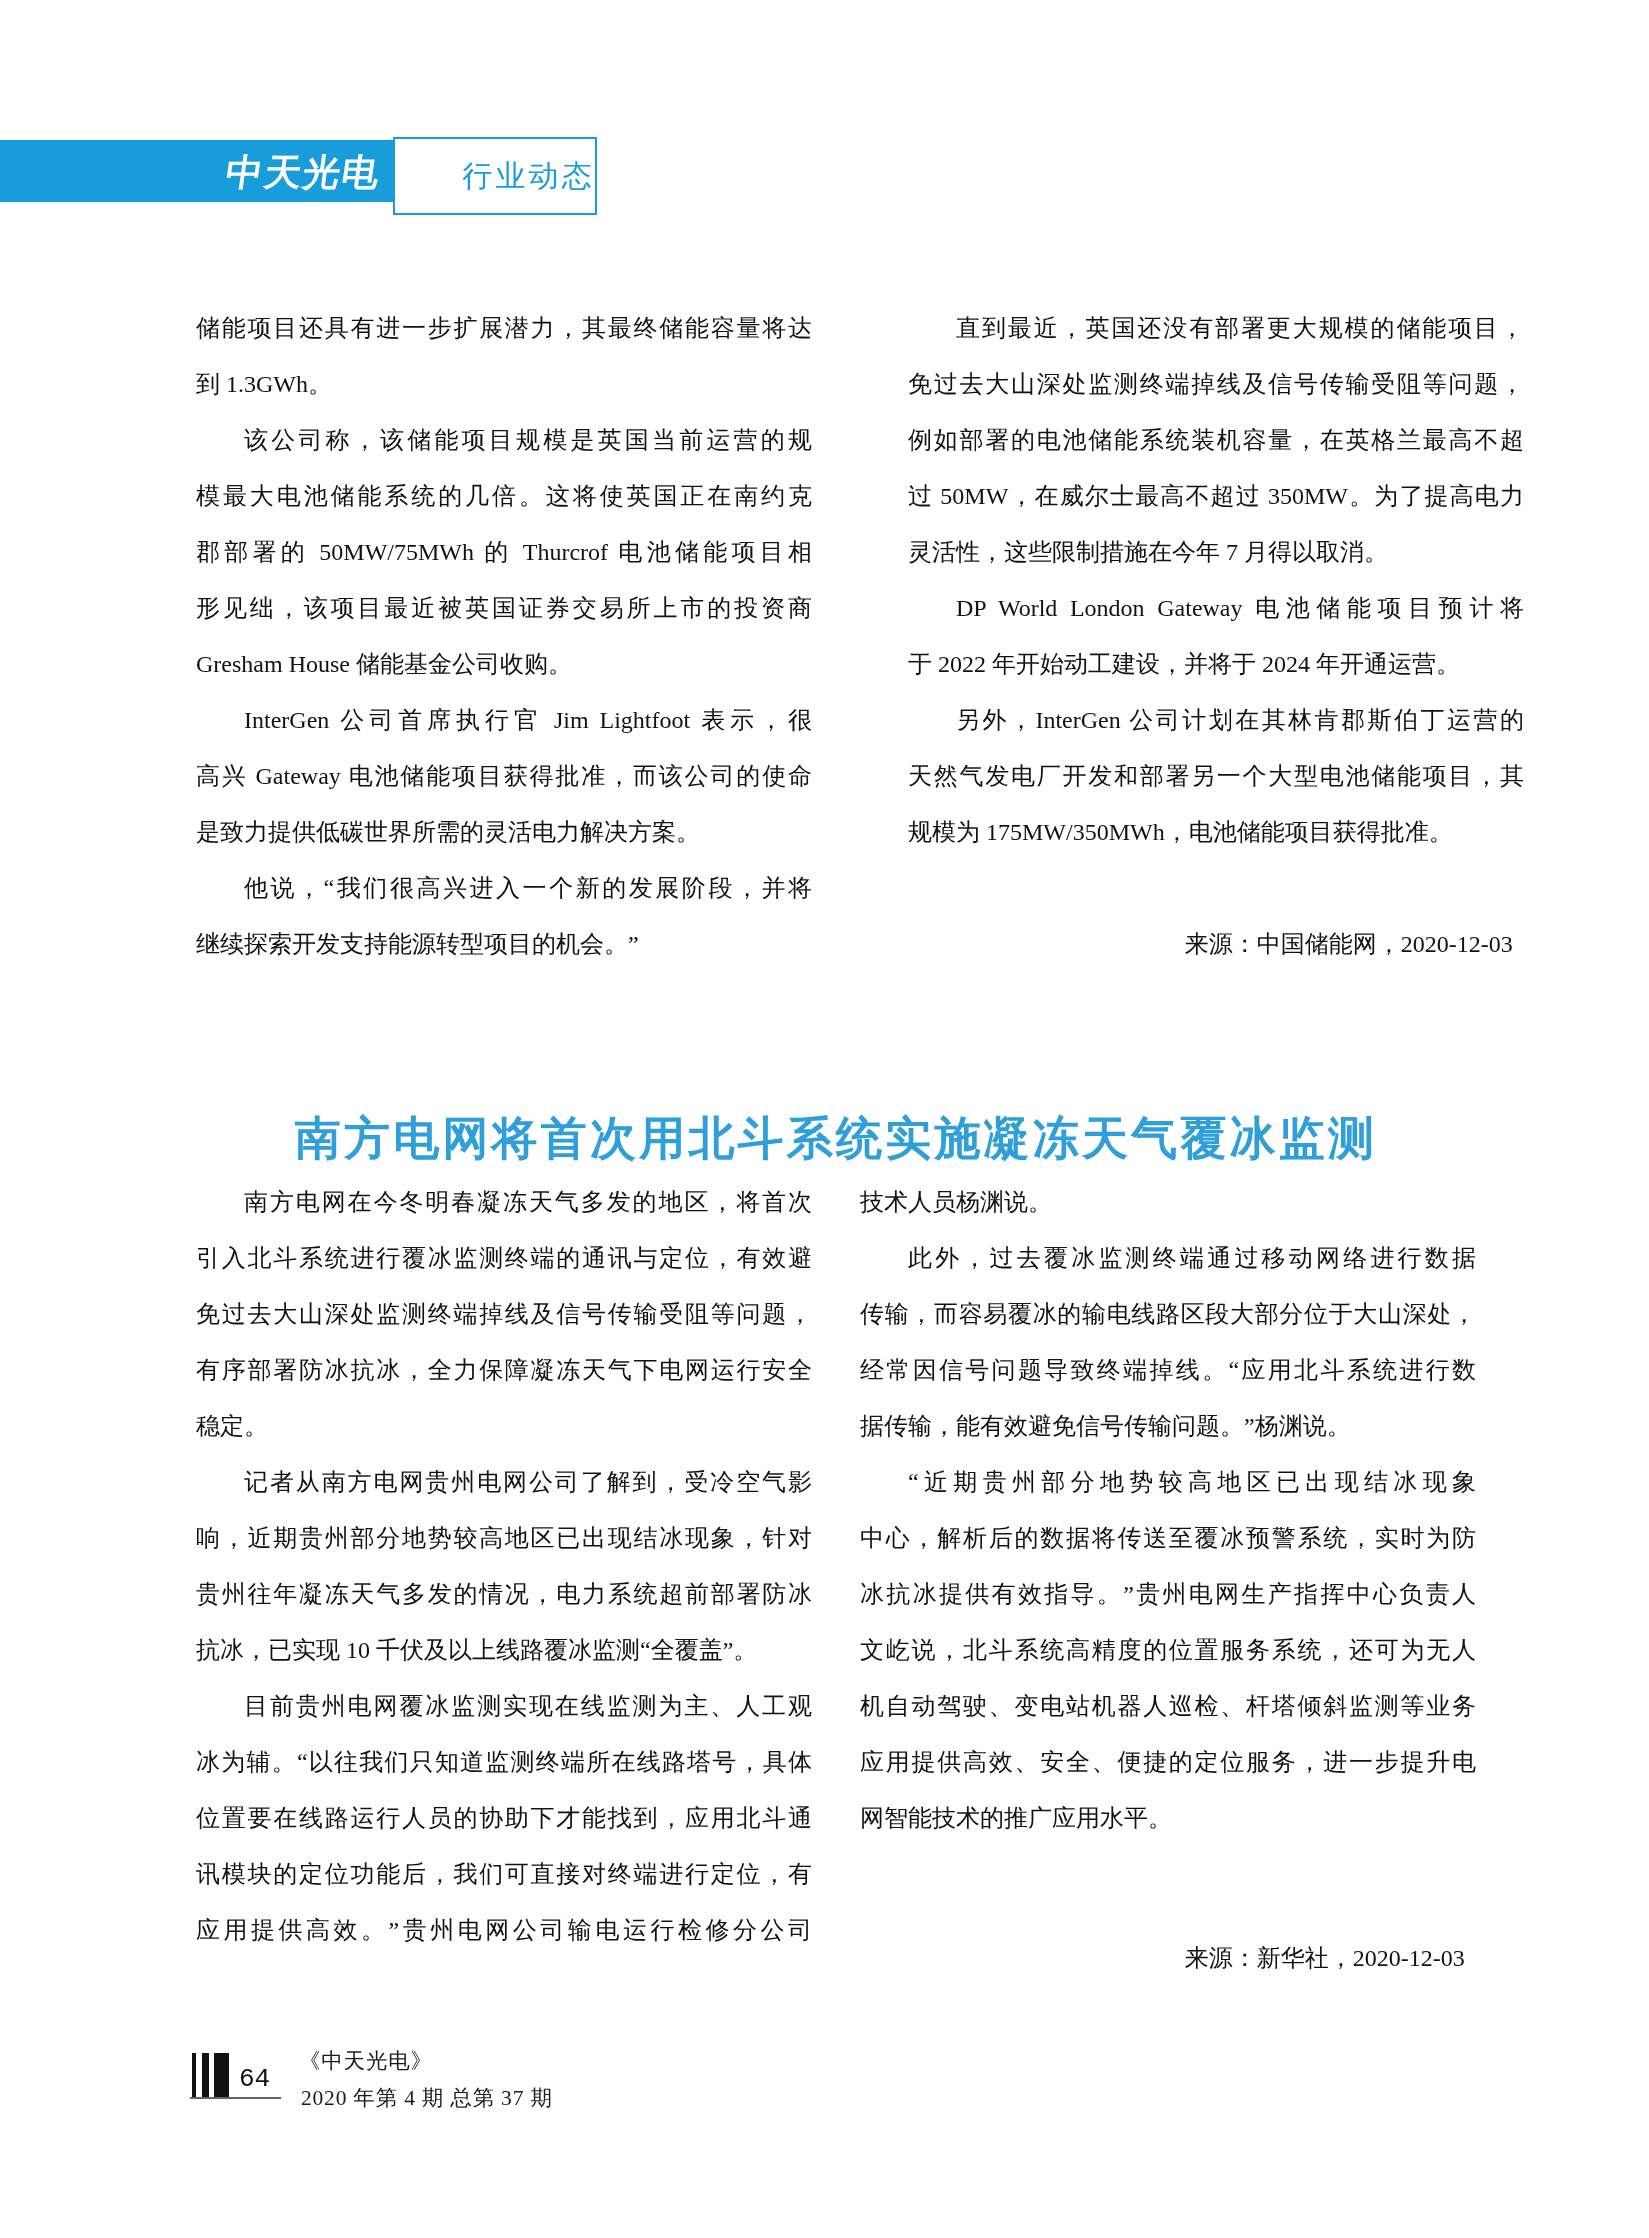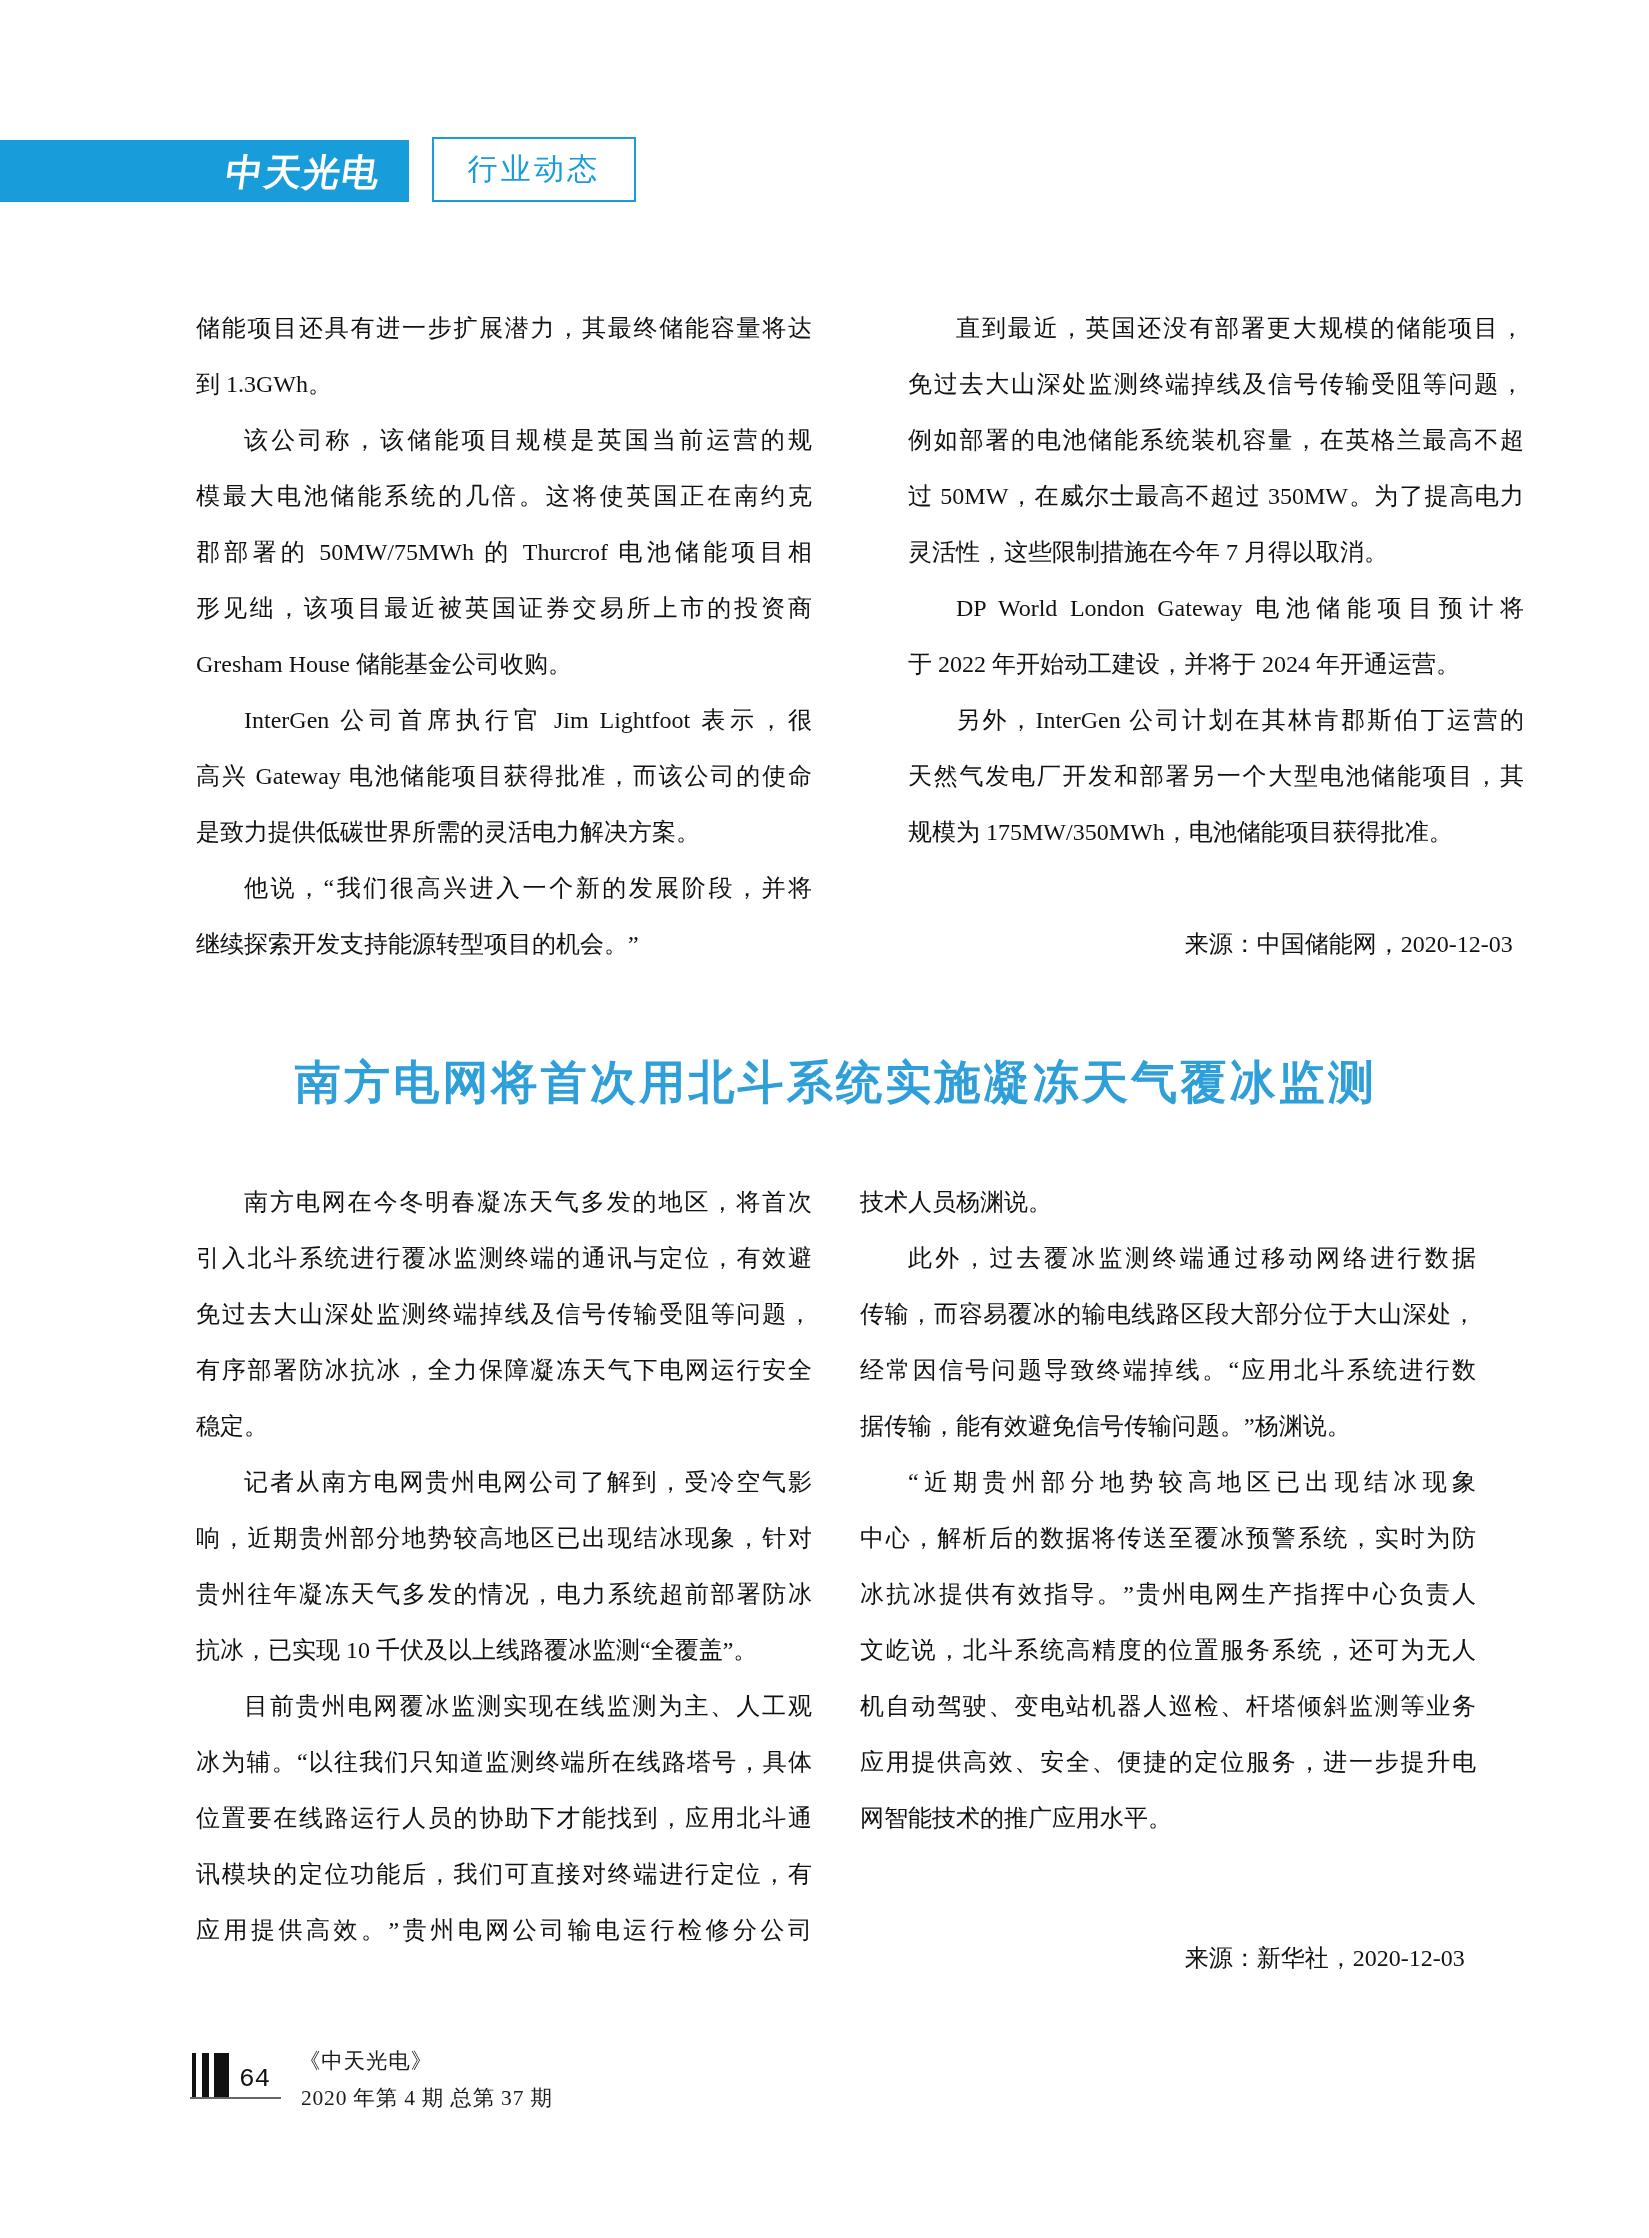--- a/index.html
+++ b/index.html
@@ -19,26 +19,26 @@
   }
   .logo {
     position:absolute; left:226px; top:8px;
     font-size:37px; font-weight:bold; color:#ffffff;
     letter-spacing:1.6px;
     transform:skewX(-8deg);
     font-family:"Liberation Serif","DejaVu Serif",serif;
     white-space:nowrap;
   }
   .section-tab {
-    position:absolute; left:432px; top:137px;
-    width:204px; height:65px;
+    position:absolute; left:393px; top:137px;
+    width:204px; height:78px;
     background:#ffffff;
     border:2.4px solid #189CDA;
     box-sizing:border-box;
-    display:flex; align-items:center; justify-content:center;
+    display:flex; align-items:center; justify-content:flex-end;
   }
   .section-tab span {
     font-family:"Liberation Sans","DejaVu Sans",sans-serif;
     font-size:30px; color:#189CDA; letter-spacing:3.2px;
   }
   
   .col { position:absolute; width:616px; }
   #a1-left  { left:196px;  top:300px; }
   #a1-right { left:860px; top:300px;margin-left:48px; }
   #a2-left  { left:196px;  top:1174px; }
@@ -49,21 +49,21 @@
     text-align:justify; text-align-last:justify;
     white-space:normal;
   }
   .line.in  { text-indent:48px; }
   .line.end { text-align-last:auto; }
   .line.src { text-align:right; text-align-last:right; padding-right:11.2px; }
   .line.sp  { height:56px; }
   .line.sp15{ height:84px; }
   
   .article-title {
-    position:absolute; left:196px; top:1052px; width:1280px;
+    position:absolute; left:196px; top:1108px; width:1280px;
     text-align:center;
     font-size:46px; font-weight:bold;
     color:#2E9FD8;
     letter-spacing:3.2px;
     font-family:"Liberation Serif","DejaVu Serif",serif;
     white-space:nowrap;
   }
   
   .footer-bars {
     position:absolute; left:192px; top:2053px;

